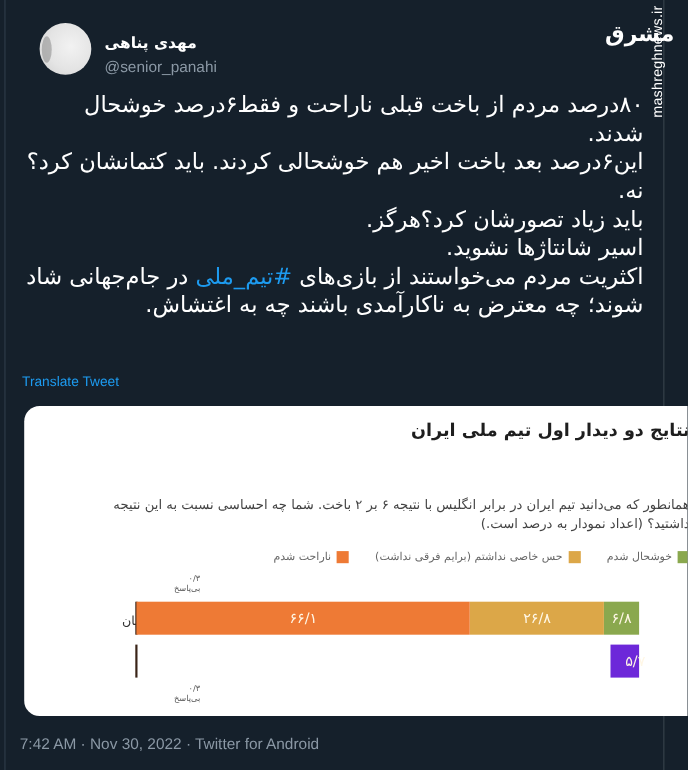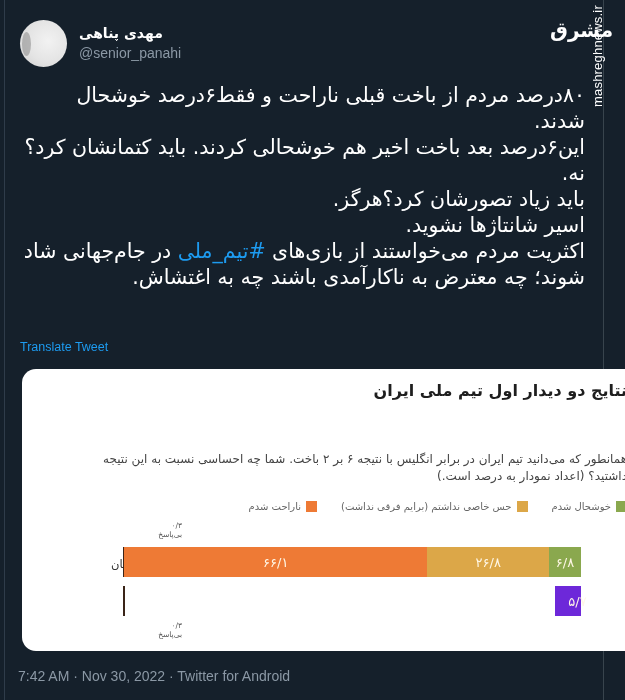--- a/index.html
+++ b/index.html
@@ -6,21 +6,21 @@
   html, body { width: 625px; height: 700px; overflow: hidden; }
   body {
     background: #15202b;
     font-family: "DejaVu Sans", sans-serif;
     color: #ffffff;
     position: relative;
   }
   .border-left { position: absolute; left: 4px; top: 0; width: 1px; height: 700px; background: #2f3c4a; }
   .border-right { position: absolute; left: 603px; top: 0; width: 1px; height: 700px; background: #38444d; }
 
-  .header { position: absolute; left: 20px; top: 18px; height: 50px; display: flex; align-items: center; }
+  .header { position: absolute; left: 36px; top: 18px; height: 50px; display: flex; align-items: flex-end; }
   .avatar {
     width: 47px; height: 47px; border-radius: 50%;
     background: radial-gradient(circle at 60% 45%, #f2f2f2 0%, #e4e4e4 55%, #cfcfcf 100%);
     position: relative; overflow: hidden;
   }
   .avatar::before {
     content: ""; position: absolute; left: 2px; top: 12px; width: 9px; height: 24px;
     border-radius: 50%; background: #8a8a8a; opacity: .55;
   }
   .names { margin-left: 12px; }

